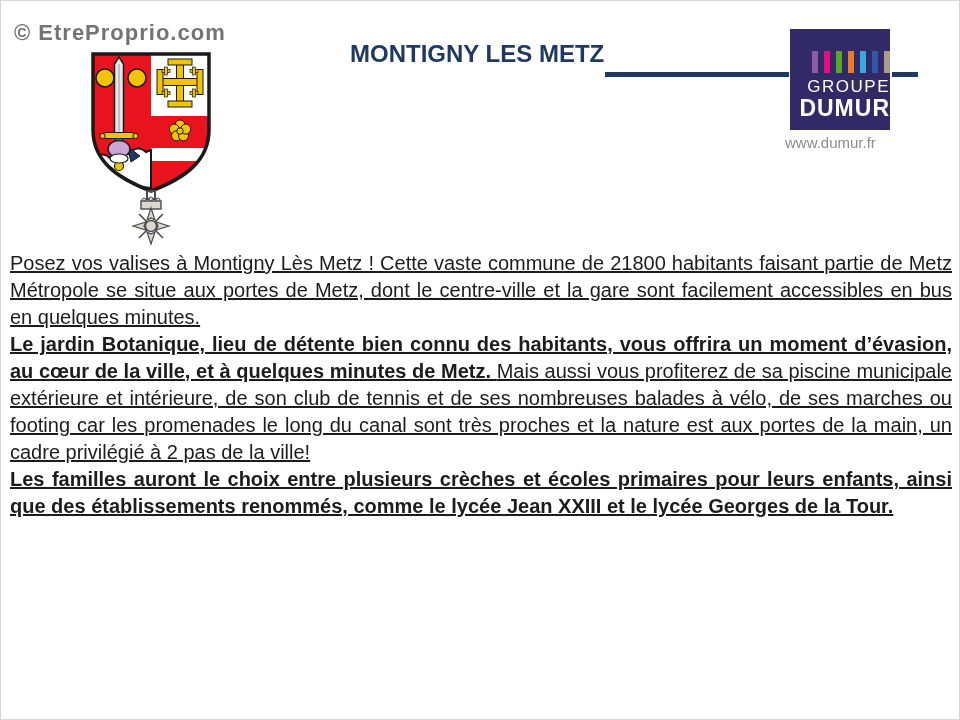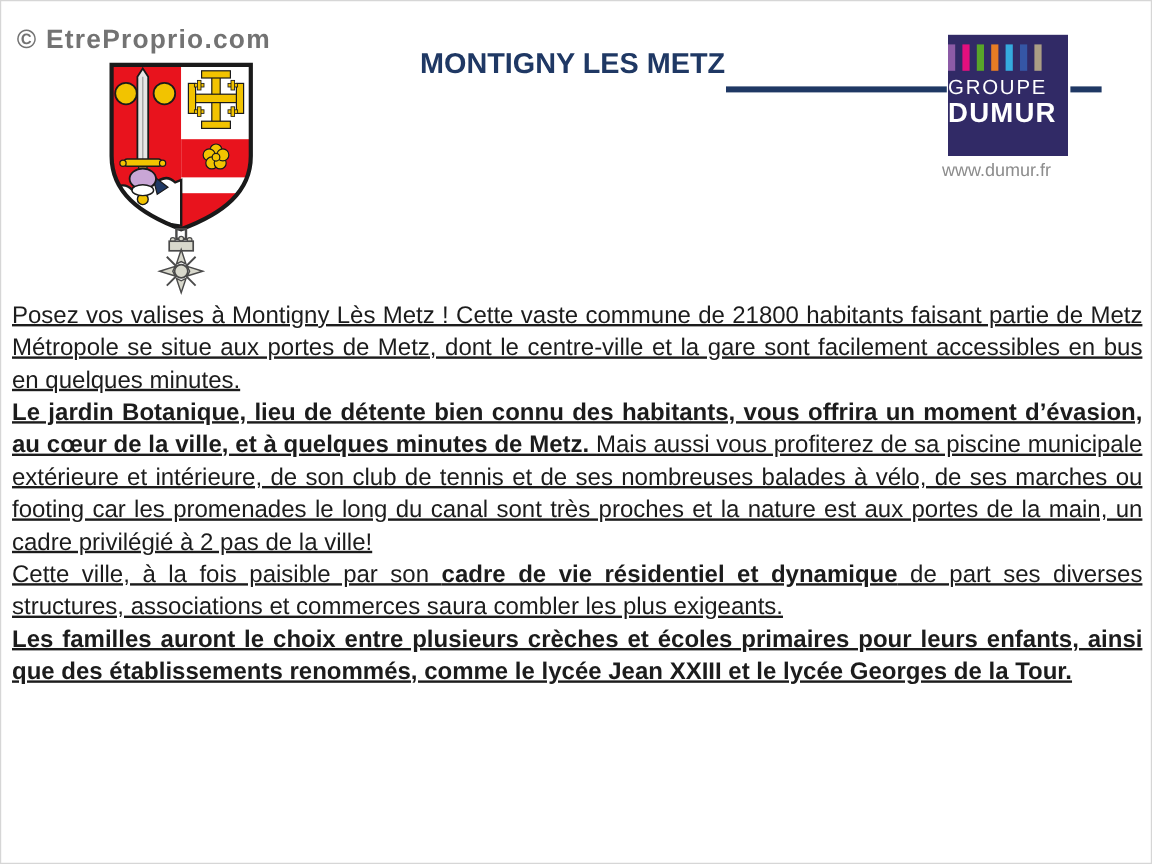--- a/index.html
+++ b/index.html
@@ -17,22 +17,22 @@
     position:absolute;left:350px;top:40px;
     font-size:24px;font-weight:bold;color:var(--accent,#1f3864);
     letter-spacing:0px;white-space:nowrap;
   }
   .rule{position:absolute;top:72px;height:5px;background:var(--accent,#1f3864);}
   .rule-left{left:605px;width:184px;}
   .rule-right{left:892px;width:26px;}
   .logo-box{
     position:absolute;left:790px;top:29px;width:100px;height:101px;
     background:var(--logo-bg,#312a66);
-    display:flex;flex-direction:column;align-items:flex-start;
-    box-sizing:border-box;padding-top:8px;
+    display:flex;flex-direction:column;align-items:flex-end;
+    box-sizing:border-box;padding-top:22px;
   }
   .logo-bars{display:flex;gap:6px;height:22px;margin-bottom:4px;}
   .logo-bars i{display:block;width:6px;height:22px;}
   .logo-group{color:#fff;font-size:17px;font-weight:400;letter-spacing:1.5px;line-height:19px;}
   .logo-name{color:#fff;font-size:23px;font-weight:bold;letter-spacing:1px;line-height:24px;}
   .logo-tag{color:#fff;font-size:13px;font-weight:400;letter-spacing:1px;line-height:16px;margin-top:28px;}
   .logo-url{
     position:absolute;left:785px;top:134px;width:110px;text-align:left;
     font-size:15px;color:#8c8c8c;
   }
@@ -141,15 +141,14 @@
     </div>
   <div class="logo-group">GROUPE</div>
   <div class="logo-name">DUMUR</div>
   <div class="logo-tag">IMMOBILIER</div>
 </div>
 <div class="logo-url">www.dumur.fr</div>
 
 <div class="body-text">
   <p><span>Posez vos valises à Montigny Lès Metz ! Cette vaste commune de 21800 habitants faisant partie de Metz Métropole se situe aux portes de Metz, dont le centre-ville et la gare sont facilement accessibles en bus en quelques minutes.</span></p>
   <p><span class="b">Le jardin Botanique, lieu de détente bien connu des habitants, vous offrira un moment d’évasion, au cœur de la ville, et à quelques minutes de Metz. </span><span>Mais aussi vous profiterez de sa piscine municipale extérieure et intérieure, de son club de tennis et de ses nombreuses balades à vélo, de ses marches ou footing car les promenades le long du canal sont très proches et la nature est aux portes de la main, un cadre privilégié à 2 pas de la ville!</span></p>
-  <p><span>Cette ville, à la fois paisible par son </span><span class="b">cadre de vie résidentiel et dynamique</span><span> de part ses diverses structures, associations et commerces saura combler les plus exigeants.</span></p>
   <p><span class="b">Les familles auront le choix entre plusieurs crèches et écoles primaires pour leurs enfants, ainsi que des établissements renommés, comme le lycée Jean XXIII et le lycée Georges de la Tour.</span></p>
 </div>
 
 </body></html>

